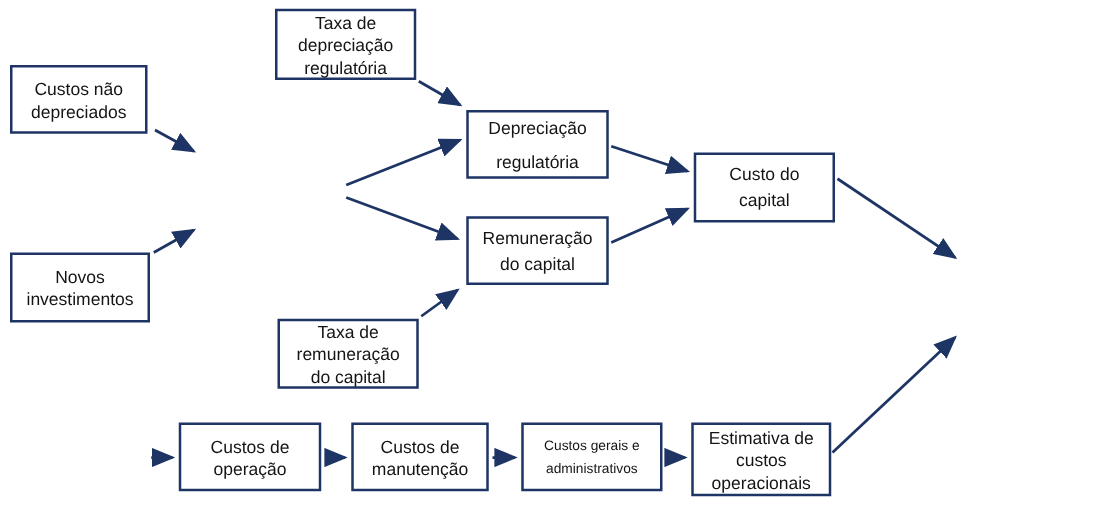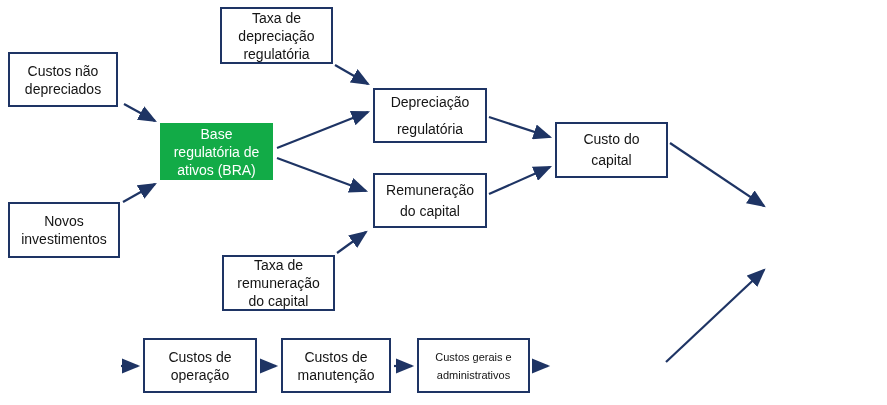--- a/index.html
+++ b/index.html
@@ -66,23 +66,20 @@
     <line class="edge" x1="532" y1="366" x2="548" y2="366" marker-end="url(#ah)"></line>
   </svg>
 
   <div class="node" style="left:220px;top:7px;width:113px;height:57px">Taxa de
 depreciação
 regulatória</div>
 
   <div class="node" style="left:8px;top:52px;width:110px;height:55px">Custos não
 depreciados</div>
 
-  <div class="node green" style="left:160px;top:123px;width:113px;height:57px">Base
-regulatória de
-ativos (BRA)</div>
 
   <div class="node" style="left:8px;top:202px;width:112px;height:56px">Novos
 investimentos</div>
 
   <div class="node" style="left:222px;top:255px;width:113px;height:56px">Taxa de
 remuneração
 do capital</div>
 
   <div class="node lh-wide" style="left:373px;top:88px;width:114px;height:55px">Depreciação
 regulatória</div>
@@ -97,14 +94,17 @@
 
   <div class="node" style="left:143px;top:338px;width:114px;height:55px">Custos de
 operação</div>
 
   <div class="node" style="left:281px;top:338px;width:110px;height:55px">Custos de
 manutenção</div>
 
   <div class="node" style="left:417px;top:338px;width:113px;height:55px;font-size:11px">Custos gerais e
 administrativos</div>
 
+  <div class="node" style="left:553px;top:338px;width:112px;height:59px">Estimativa de
+custos
+operacionais</div>
 
 </div>
 
 </body></html>

